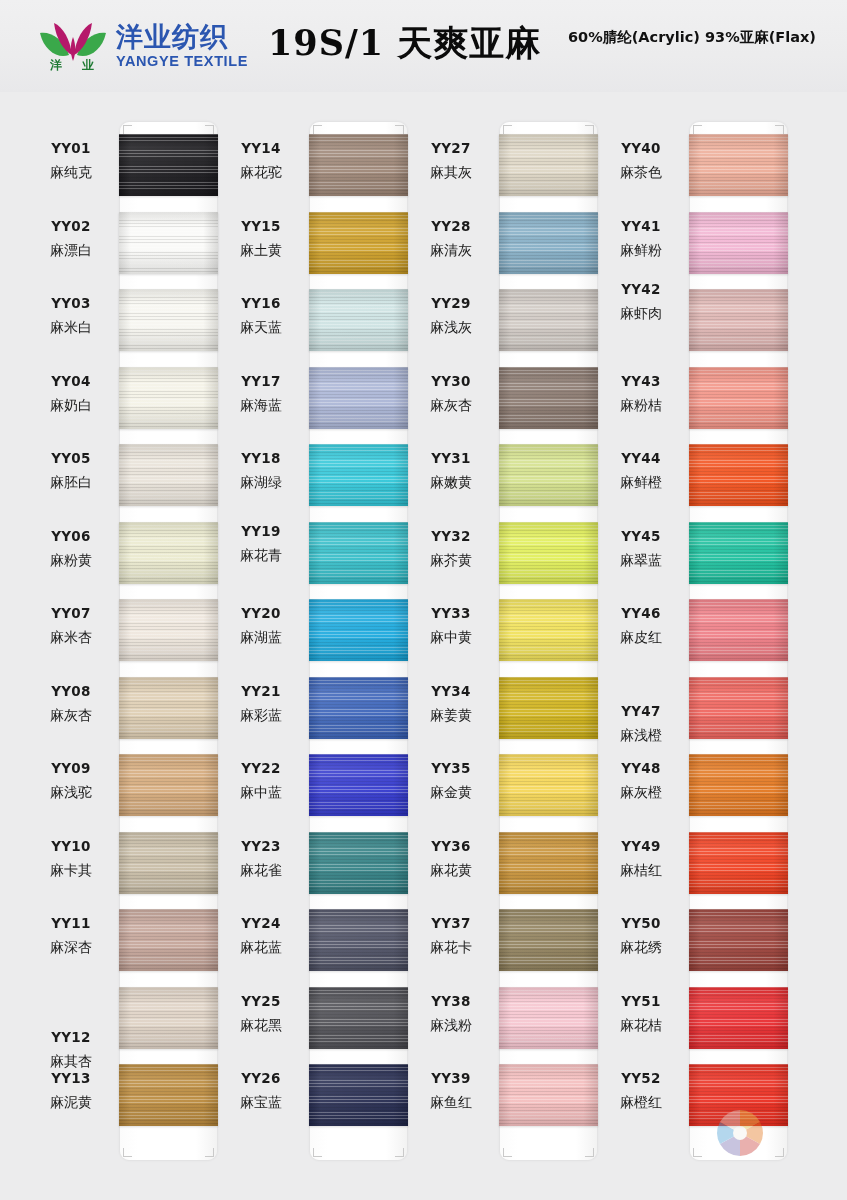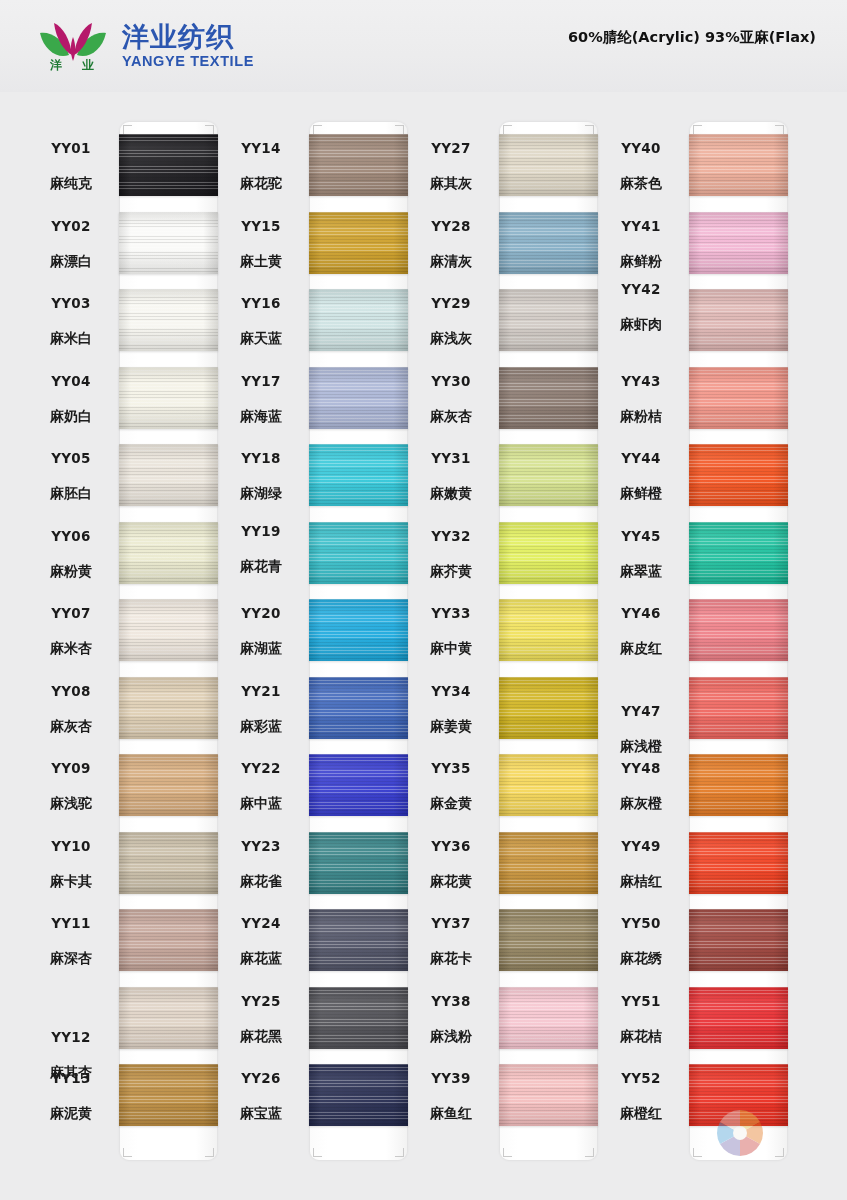--- a/index.html
+++ b/index.html
@@ -16,21 +16,21 @@
     background:linear-gradient(180deg,#f0f0f1 0%,#ececed 60%,#e8e8ea 100%);
     display:flex;align-items:center;
   }
   .logo-block{
     display:flex;align-items:center;margin-left:34px;
   }
   .logo-mark{
     width:78px;height:62px;position:relative;flex:0 0 auto;
   }
   .logo-text{
-    margin-left:10px;display:flex;flex-direction:column;justify-content:center;
+    margin-left:4px;display:flex;flex-direction:column;justify-content:center;
     line-height:1;
   }
   .logo-cn{
     font-size:27px;font-weight:bold;color:#2b56b0;letter-spacing:1px;
     font-family:"DejaVu Sans","Liberation Sans",sans-serif;
   }
   .logo-en{
     font-size:14.5px;font-weight:bold;color:#2b56b0;letter-spacing:.6px;
     margin-top:4px;
   }
@@ -51,21 +51,21 @@
   .column{position:absolute;top:0;width:195px;height:1108px;}
   .col-labels{
     position:absolute;left:0;top:0;width:98px;height:1108px;
   }
   .label{
     position:absolute;left:0;width:98px;text-align:center;
     color:#1b1b1b;line-height:1.28;
     font-family:"DejaVu Sans","Liberation Sans",sans-serif;
   }
   .label .code{font-size:13.5px;font-weight:bold;display:block;letter-spacing:.3px;}
-  .label .name{font-size:14px;font-weight:bold;display:block;margin-top:18px;text-align:center;}
+  .label .name{font-size:14px;font-weight:normal;display:block;margin-top:7px;text-align:center;}
   
   .card{
     position:absolute;left:98px;top:30px;width:97px;height:1038px;
     background:linear-gradient(90deg,#fbfbfb 0%,#ffffff 18%,#ffffff 78%,#f2f2f2 100%);
     border-radius:9px;
     box-shadow:0 0 3px rgba(0,0,0,.10);
   }
   .card::before,.card::after{
     content:"";position:absolute;width:8px;height:8px;
     border:1px solid #c9c9c9;
@@ -128,20 +128,21 @@
         <text x="16" y="54" font-size="12" font-weight="bold" fill="#1f7a33" font-family="DejaVu Sans, sans-serif">洋</text>
         <text x="48" y="54" font-size="12" font-weight="bold" fill="#1f7a33" font-family="DejaVu Sans, sans-serif">业</text>
       </svg>
     </div>
     <div class="logo-text">
       <span class="logo-cn">洋业纺织</span>
       <span class="logo-en">YANGYE TEXTILE</span>
     </div>
   </div>
 
+  <div class="title-main">19S/1 天爽亚麻</div>
 
   <div class="comp">
     <div>60%腈纶(Acrylic) 93%亚麻(Flax)</div>
   </div>
 </div>
 
 <div class="board">
     <div class="column" style="left: 22px;">
       <div class="card" style="top: 30px; height: 1038px;">
         <span class="corner-tr"></span>

